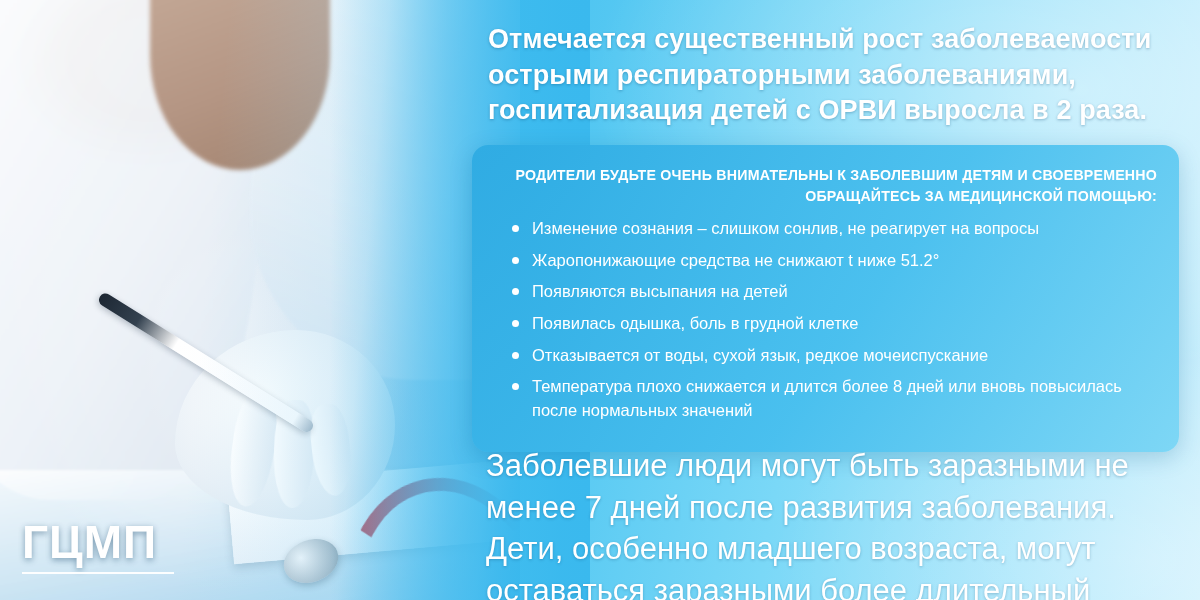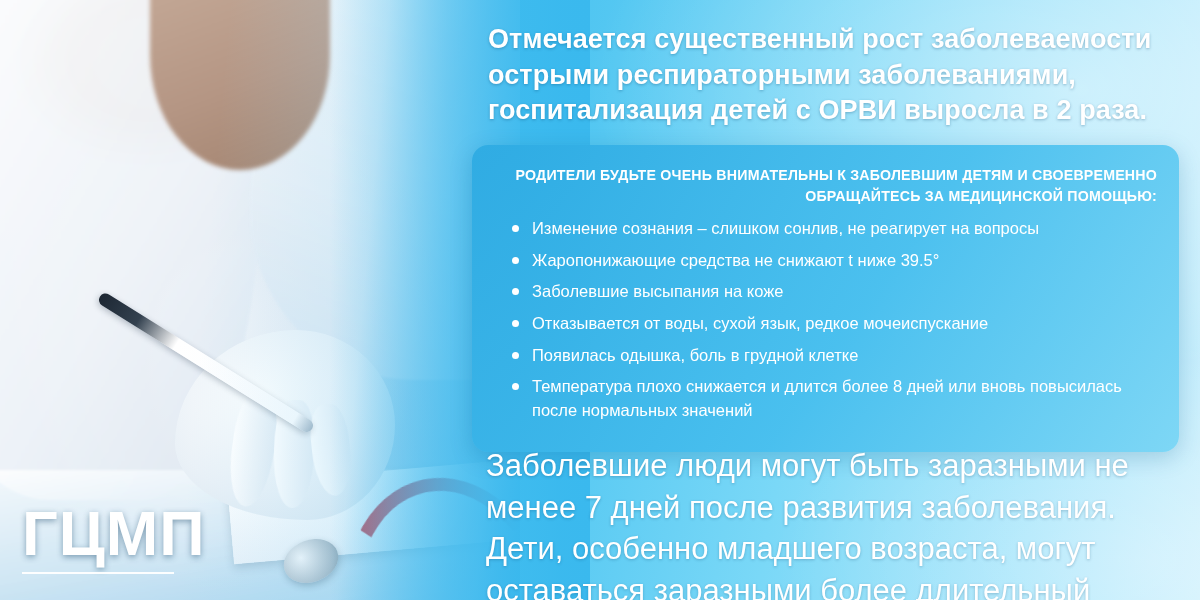--- a/index.html
+++ b/index.html
@@ -142,21 +142,21 @@
   
   .logo {
     position: absolute;
     left: 22px;
     bottom: 20px;
     color: #ffffff;
     text-shadow: 0 2px 6px rgba(10,60,95,.45);
     z-index: 5;
   }
   .logo .logo-mark {
-    font-size: 63px;
+    font-size: 46px;
     font-weight: 700;
     letter-spacing: 1px;
     line-height: 1;
   }
   .logo .logo-rule {
     width: 152px;
     height: 2px;
     background: #ffffff;
     margin: 7px 0 6px;
     opacity: .95;
@@ -280,33 +280,33 @@
 
     <div class="card">
       <div class="card-title">РОДИТЕЛИ БУДЬТЕ ОЧЕНЬ ВНИМАТЕЛЬНЫ К ЗАБОЛЕВШИМ ДЕТЯМ И СВОЕВРЕМЕННО ОБРАЩАЙТЕСЬ ЗА МЕДИЦИНСКОЙ ПОМОЩЬЮ:</div>
       <ul>
         <li>
           <span class="bullet"></span>
           <span>Изменение сознания – слишком сонлив, не реагирует на вопросы</span>
         </li>
         <li>
           <span class="bullet"></span>
-          <span>Жаропонижающие средства не снижают t ниже 39.5°</span>
-        </li>
-        <li>
-          <span class="bullet"></span>
-          <span>Заболевшие высыпания на коже</span>
+          <span>Жаропонижающие средства не снижают t ниже 51.2°</span>
+        </li>
+        <li>
+          <span class="bullet"></span>
+          <span>Появляются высыпания на детей</span>
+        </li>
+        <li>
+          <span class="bullet"></span>
+          <span>Появилась одышка, боль в грудной клетке</span>
         </li>
         <li>
           <span class="bullet"></span>
           <span>Отказывается от воды, сухой язык, редкое мочеиспускание</span>
-        </li>
-        <li>
-          <span class="bullet"></span>
-          <span>Появилась одышка, боль в грудной клетке</span>
         </li>
         <li>
           <span class="bullet"></span>
           <span>Температура плохо снижается и длится более 8 дней или вновь повысилась после нормальных значений</span>
         </li>
       </ul>
     </div>
 
     <div class="footnote">Заболевшие люди могут быть заразными не менее 7 дней после развития заболевания. Дети, особенно младшего возраста, могут оставаться заразными более длительный период времени.</div>
   </div>

